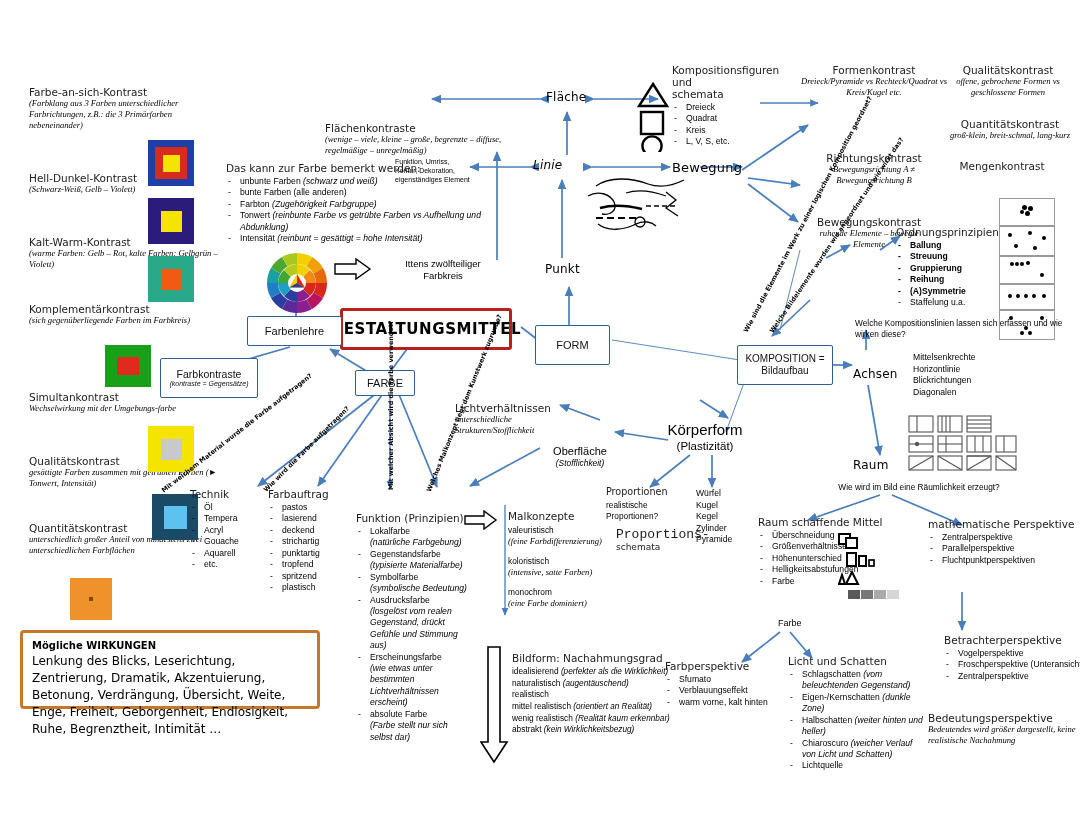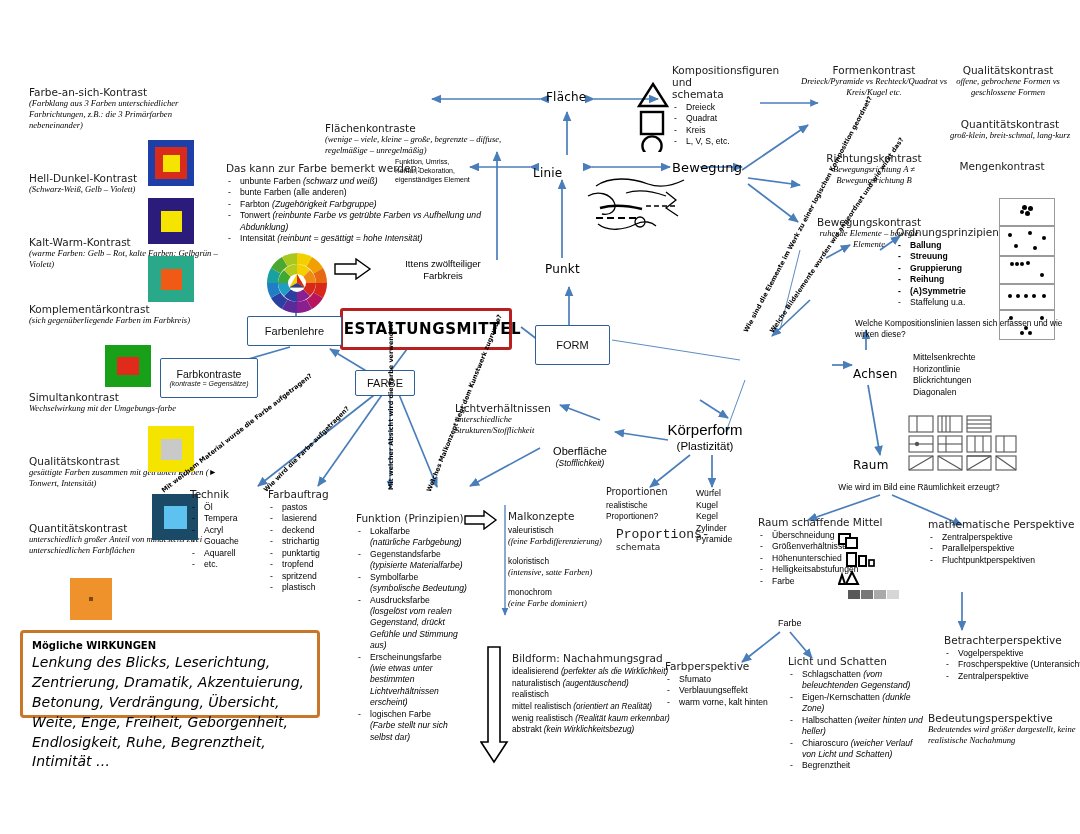--- a/index.html
+++ b/index.html
@@ -33,21 +33,21 @@
   .box{position:absolute;border:1.6px solid #2e5f96;background:#fff;border-radius:2px;
        display:flex;align-items:center;justify-content:center;text-align:center;
        font-size:11px;color:#111;box-sizing:border-box;}
   .box.two{flex-direction:column;line-height:1.2;}
   .titlebox{position:absolute;border:3px solid #b81f1f;background:#fff;border-radius:3px;
     display:flex;align-items:center;justify-content:center;
     font-weight:bold;font-size:15px;letter-spacing:.6px;font-family:"DejaVu Sans",sans-serif;}
   .wirk{position:absolute;border:3px solid #c8762a;border-radius:4px;background:#fff;
      padding:7px 9px;box-sizing:border-box;}
   .wirk .t{font-weight:bold;font-size:10px;font-family:"DejaVu Sans",sans-serif;margin-bottom:2px;}
-  .wirk .b{font-size:14px;line-height:1.42;font-family:"DejaVu Sans",sans-serif;font-style:italic;}
+  .wirk .b{font-size:12px;line-height:1.42;font-family:"DejaVu Sans",sans-serif;}
 
   
   .sw{position:absolute;}
   .sw .outer{width:100%;height:100%;display:flex;align-items:center;justify-content:center;}
   .sw .inner{}
 
   
   .rot{position:absolute;font-size:6.4px;font-weight:bold;white-space:nowrap;
        font-family:"DejaVu Sans",sans-serif;transform-origin:0 0;}
 
@@ -205,21 +205,21 @@
     <div class="outer">
         <div class="inner" style="width:23px;height:23px;background:#5ec2f0;"></div>
       </div>
   </div>
   <div class="sw" style="left:70px;top:578px;width:42px;height:42px;background:#f0922b;">
     <div class="outer">
         <div class="inner" style="width:4px;height:4px;background:#7a4a10;"></div>
       </div>
   </div>
 
-  <div class="wirk" style="left:20px;top:630px;width:300px;height:88px;">
+  <div class="wirk" style="left:20px;top:630px;width:300px;height:79px;">
     <div class="t">Mögliche WIRKUNGEN</div>
     <div class="b">Lenkung des Blicks, Leserichtung, Zentrierung, Dramatik, Akzentuierung, Betonung, Verdrängung, Übersicht, Weite, Enge, Freiheit, Geborgenheit, Endlosigkeit, Ruhe, Begrenztheit, Intimität …</div>
   </div>
 
   <div class="n" style="left:226px;top:162px;width:268px;">
     <div class="headline">Das kann zur Farbe bemerkt werden:</div>
     <ul class="dash">
       <li><span>unbunte Farben </span><i>(schwarz und weiß)</i></li>
       <li><span>bunte Farben (alle anderen)</span><i></i></li>
       <li><span>Farbton </span><i>(Zugehörigkeit Farbgruppe)</i></li>
@@ -281,20 +281,24 @@
   <div class="box two" style="left:160px;top:358px;width:98px;height:40px;">
     <span style="font-size:10.5px;">Farbkontraste</span>
     <span style="font-size:7px;font-style:italic;">(kontraste = Gegensätze)</span>
   </div>
   <div class="box" style="left:355px;top:370px;width:60px;height:26px;">
     <span>FARBE</span>
   </div>
   <div class="box" style="left:535px;top:325px;width:75px;height:40px;">
     <span>FORM</span>
   </div>
+  <div class="box two" style="left:737px;top:345px;width:96px;height:40px;">
+    <span style="font-size:10px;">KOMPOSITION =</span>
+    <span style="font-size:10px;">Bildaufbau</span>
+  </div>
 
   <div class="rot" style="left:160px;top:488px;transform:rotate(-38deg);">
     <span>Mit welchem Material wurde die Farbe aufgetragen?</span>
   </div>
   <div class="rot" style="left:262px;top:488px;transform:rotate(-45deg);">
     <span>Wie wird die Farbe aufgetragen?</span>
   </div>
   <div class="rot" style="left:387px;top:490px;transform:rotate(-90deg);">
     <span>Mit welcher Absicht wird die Farbe verwendet?</span>
   </div>
@@ -308,21 +312,21 @@
     <span>Welche Bildelemente wurden wie angeordnet und wie wirkt das?</span>
   </div>
 
   <div class="n" style="left:325px;top:90px;width:180px;margin-top:32px;">
     <div class="headline">Flächenkontraste</div>
     <div class="sub">(wenige – viele, kleine – große, begrenzte – diffuse, regelmäßige – unregelmäßig)</div>
   </div>
   <div class="n hw" style="left:546px;top:90px;font-size:12px;">
     <span>Fläche</span>
   </div>
-  <div class="n hw" style="left:533px;top:166px;font-size:12px;">
+  <div class="n hw" style="left:533px;top:158px;font-size:12px;font-style:italic;">
     <span>Linie</span>
   </div>
   <div class="n hw" style="left:545px;top:262px;font-size:12px;">
     <span>Punkt</span>
   </div>
   <div class="n xs" style="left:395px;top:158px;width:78px;">
     <span>Funktion, Umriss, Kontur, Dekoration, eigenständiges Element</span>
   </div>
 
   <svg style="position:absolute;left:637px;top:82px;" width="34" height="70" viewBox="0 0 34 70">
@@ -549,21 +553,21 @@
     </ul>
   </div>
 
   <div class="n" style="left:788px;top:655px;width:136px;">
     <div class="headline">Licht und Schatten</div>
     <ul class="dash">
       <li><span>Schlagschatten </span><i>(vom beleuchtenden Gegenstand)</i></li>
       <li><span>Eigen-/Kernschatten </span><i>(dunkle Zone)</i></li>
       <li><span>Halbschatten </span><i>(weiter hinten und heller)</i></li>
       <li><span>Chiaroscuro </span><i>(weicher Verlauf von Licht und Schatten)</i></li>
-      <li><span>Begrenztheit</span><i></i></li>
+      <li><span>Lichtquelle</span><i></i></li>
     </ul>
   </div>
 
   <div class="n" style="left:455px;top:402px;width:120px;">
     <div class="headline">Lichtverhältnissen</div>
     <div class="sub">unterschiedliche</div>
     <div class="sub">Strukturen/Stofflichkeit</div>
   </div>
   <div class="n hd" style="left:540px;top:425px;width:80px;text-align:center;">
     <div style="font-size:11px;margin-top:19px;">Oberfläche</div>
@@ -613,21 +617,21 @@
   </div>
 
   <div class="n" style="left:356px;top:512px;width:116px;">
     <div class="headline">Funktion (Prinzipien)</div>
     <ul class="dash">
       <li><span>Lokalfarbe</span><br><i>(natürliche Farbgebung)</i></li>
       <li><span>Gegenstandsfarbe</span><br><i>(typisierte Materialfarbe)</i></li>
       <li><span>Symbolfarbe</span><br><i>(symbolische Bedeutung)</i></li>
       <li><span>Ausdrucksfarbe</span><br><i>(losgelöst vom realen Gegenstand, drückt Gefühle und Stimmung aus)</i></li>
       <li><span>Erscheinungsfarbe</span><br><i>(wie etwas unter bestimmten Lichtverhältnissen erscheint)</i></li>
-      <li><span>logischen Farbe</span><br><i>(Farbe stellt nur sich selbst dar)</i></li>
+      <li><span>absolute Farbe</span><br><i>(Farbe stellt nur sich selbst dar)</i></li>
     </ul>
   </div>
 
   <svg style="position:absolute;left:464px;top:510px;" width="34" height="20" viewBox="0 0 34 20">
     <path d="M1,6 L20,6 L20,1 L32,10 L20,19 L20,14 L1,14 z" fill="#fff" stroke="#000" stroke-width="1.4"></path>
   </svg>
 
   <div class="n" style="left:508px;top:510px;width:110px;">
     <div class="headline">Malkonzepte</div>
     <div style="margin-top:3px;">

